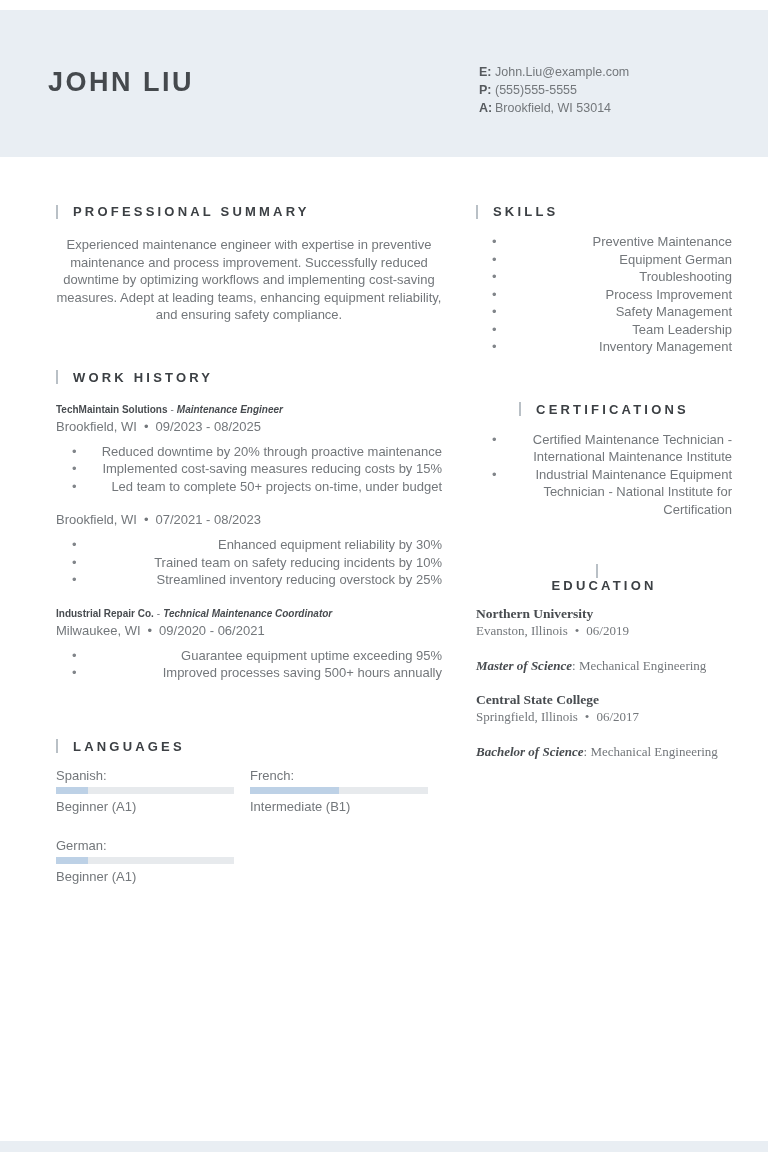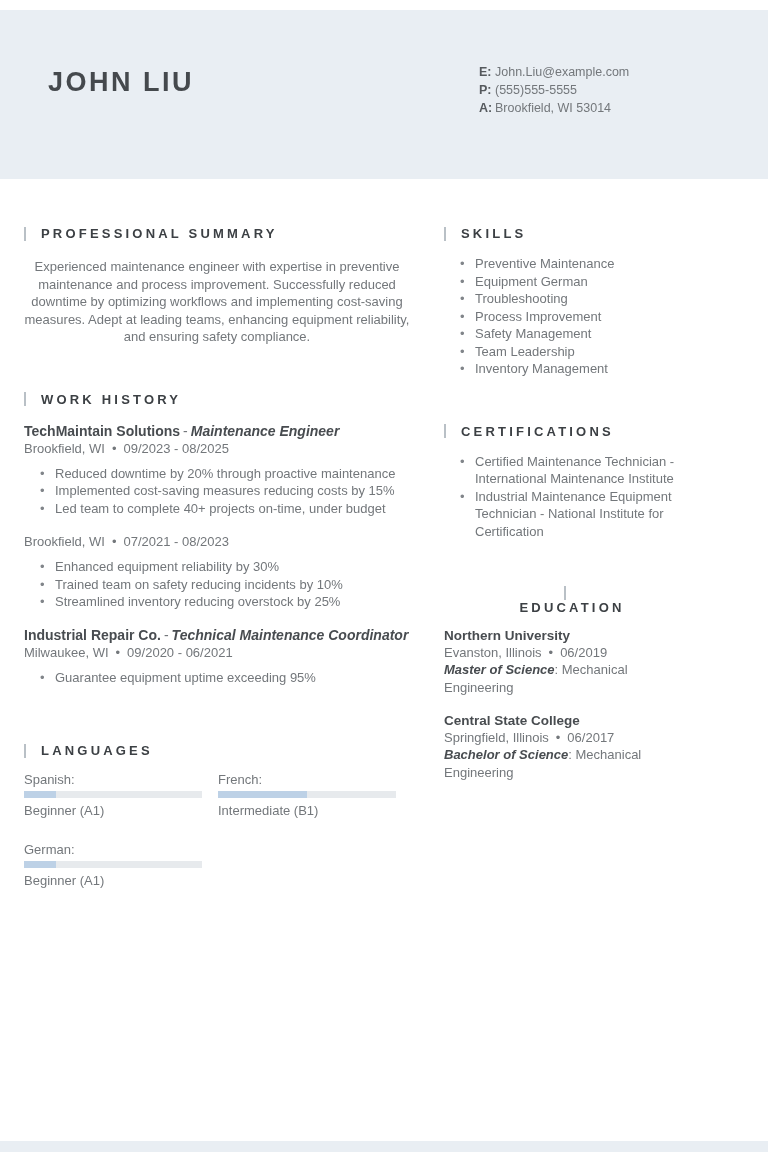--- a/index.html
+++ b/index.html
@@ -3,60 +3,60 @@
 <meta charset="utf-8">
 <style>
   :root{
     --band:#e9eef3; --heading:#3c4044; --dark:#484c50; --text:#73777b;
     --track:#e7eaed; --fill:#bdd1e6; --pipe:#b9c0c6;
   }
   html,body{margin:0;padding:0;background:#fff;}
   .page{position:relative;width:768px;height:1152px;background:#fff;overflow:hidden;
         font-family:"Liberation Sans","DejaVu Sans",sans-serif;color:var(--text);}
   .top-strip{height:10px;background:#fff;}
-  .band{position:relative;height:169px;background:var(--band);}
+  .band{position:relative;height:147px;background:var(--band);}
   .name{position:absolute;left:48px;top:57px;font-size:27px;font-weight:bold;
         letter-spacing:2.5px;color:#45494d;}
   .contact{position:absolute;left:479px;top:53px;font-size:12.5px;line-height:18.2px;}
   .contact-row b{display:inline-block;width:16px;color:#55595d;font-weight:bold;}
-  .columns{display:flex;padding-left:24px;}
+  .columns{display:flex;padding-left:56px;}
   .col-left{width:386px;margin-right:34px;}
   .col-right{width:256px;}
   .sec-heading{display:flex;align-items:center;font-size:13px;font-weight:bold;
         letter-spacing:3.2px;color:var(--heading);}
   .pipe{display:inline-block;width:2px;height:14px;background:var(--pipe);margin-right:15px;}
   .mt-first{margin-top:47px;}
   .summary-text{margin-top:17px;font-size:13px;line-height:17.5px;text-align:center;}
   .sec-work{margin-top:46px;}
   .job{margin-top:16px;}
   .job + .job{margin-top:16px;}
-  .job-line{font-size:14px;line-height:17px;color:var(--dark);}
+  .job-line{font-size:10px;line-height:17px;color:var(--dark);}
   .job-company{font-weight:bold;}
   .job-sep{margin:0 3px;color:var(--text);font-weight:normal;}
   .job-title{font-weight:bold;font-style:italic;}
   .meta-line{font-size:13px;line-height:17px;color:var(--text);}
   .dot{margin:0 7px;}
   ul.blist{list-style:none;margin:8px 0 0 0;padding:0 0 0 31px;font-size:13px;line-height:17.5px;}
-  ul.blist li{position:relative;}
+  ul.blist li{position:relative;text-align:right;}
   ul.blist li::before{content:"\2022";position:absolute;left:-15px;color:#81858a;}
   .sec-lang{margin-top:57px;}
   .lang-grid{display:grid;grid-template-columns:178px 178px;column-gap:20px;margin-top:13px;gap:16px;}
   .lang-item{margin-bottom:6px;}
   .lang-label{font-size:13px;line-height:17px;}
   .bar-track{height:7px;background:var(--track);margin:3px 0 4px 0;}
   .bar-fill{height:7px;background:var(--fill);width:0;}
   .lang-level{font-size:13px;line-height:17px;}
   .sec-skills{margin-top:47px;}
   ul.blist.first{margin-top:14px;}
-  .sec-cert{margin-top:46px;}
+  .sec-cert{margin-top:46px;justify-content:center;}
   .sec-edu{margin-top:46px;flex-direction:column;}
-  .school{margin-top:12px;}
+  .school{margin-top:12px;font-family:Liberation Serif, serif;}
   .school + .school{margin-top:16px;}
   .school-name{font-size:13.5px;line-height:17px;font-weight:bold;color:var(--dark);}
-  .degree-line{margin-top:0;font-size:13px;line-height:17.5px;}
+  .degree-line{margin-top:18px;font-size:13px;line-height:17.5px;}
   .degree{font-weight:bold;font-style:italic;color:var(--dark);}
   .footer-strip{position:absolute;left:0;right:0;bottom:0;height:11px;background:var(--band);}
 </style>
 </head>
 <body>
 
 <div class="page">
   <div class="top-strip"></div>
 
   <div class="band">
@@ -86,21 +86,21 @@
       <div class="job">
         <div class="job-line">
           <span class="job-company">TechMaintain Solutions</span><span class="job-sep">-</span><span class="job-title">Maintenance Engineer</span>
         </div>
         <div class="meta-line">
           <span>Brookfield, WI</span><span class="dot">•</span><span>09/2023 - 08/2025</span>
         </div>
         <ul class="blist">
           <li>Reduced downtime by 20% through proactive maintenance</li>
           <li>Implemented cost-saving measures reducing costs by 15%</li>
-          <li>Led team to complete 40+ projects on-time, under budget</li>
+          <li>Led team to complete 50+ projects on-time, under budget</li>
         </ul>
       </div>
 
       <div class="job">
         <div class="meta-line">
           <span>Brookfield, WI</span><span class="dot">•</span><span>07/2021 - 08/2023</span>
         </div>
         <ul class="blist">
           <li>Enhanced equipment reliability by 30%</li>
           <li>Trained team on safety reducing incidents by 10%</li>
@@ -110,20 +110,21 @@
 
       <div class="job">
         <div class="job-line">
           <span class="job-company">Industrial Repair Co.</span><span class="job-sep">-</span><span class="job-title">Technical Maintenance Coordinator</span>
         </div>
         <div class="meta-line">
           <span>Milwaukee, WI</span><span class="dot">•</span><span>09/2020 - 06/2021</span>
         </div>
         <ul class="blist">
           <li>Guarantee equipment uptime exceeding 95%</li>
+          <li>Improved processes saving 500+ hours annually</li>
         </ul>
       </div>
 
       <div class="sec-heading sec-lang">
         <span class="pipe"></span>
         <span>LANGUAGES</span>
       </div>
 
       <div class="lang-grid">
         <div class="lang-item">

